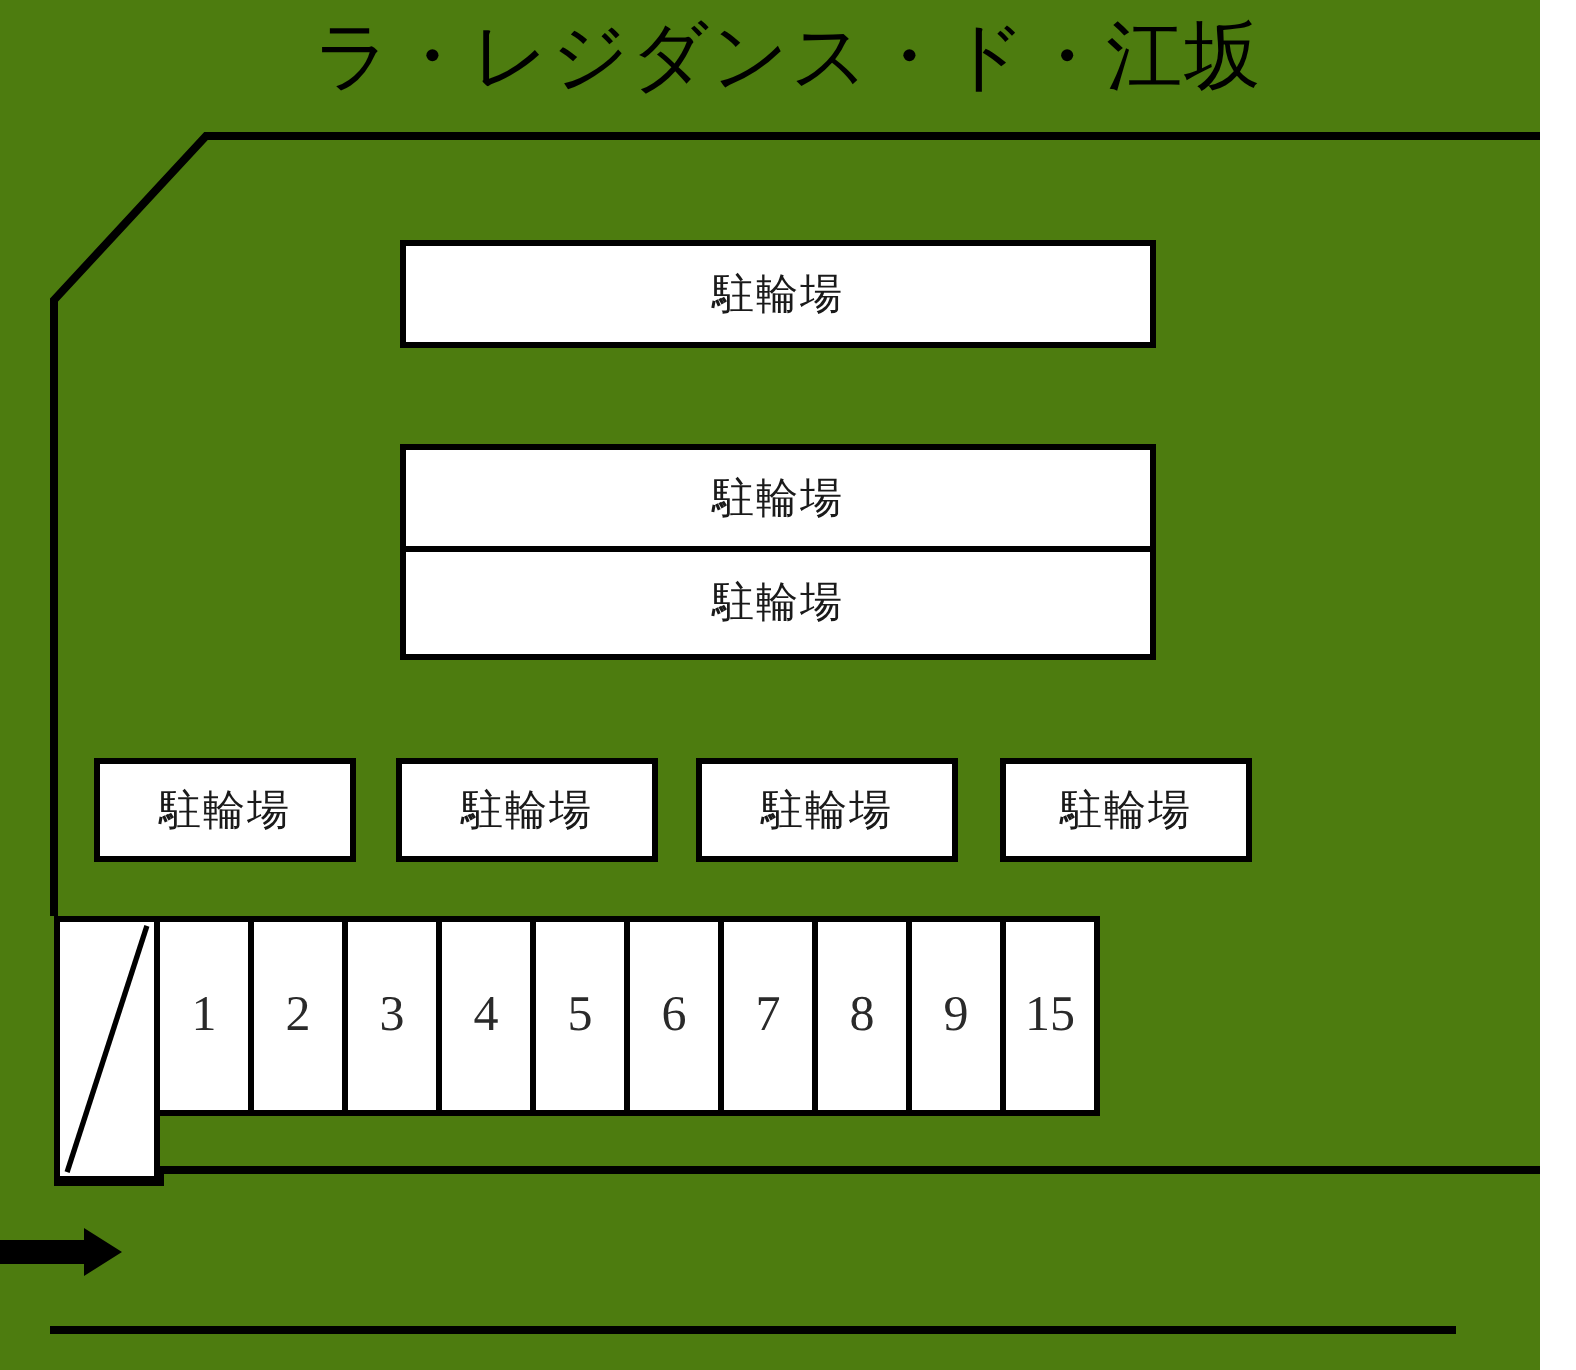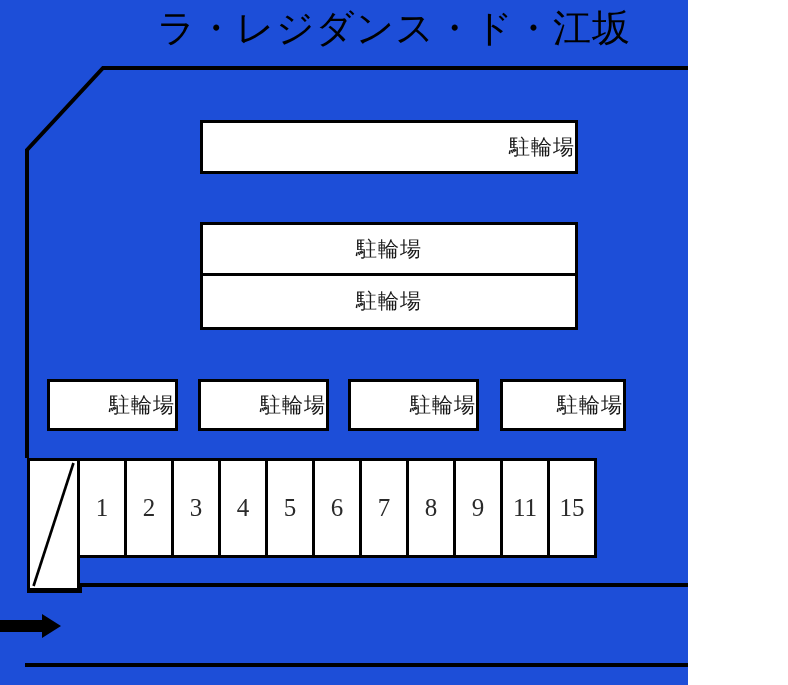--- a/index.html
+++ b/index.html
@@ -5,23 +5,23 @@
   html, body {
     margin: 0;
     padding: 0;
     background: #ffffff;
   }
   body {
     font-family: "Liberation Serif", "DejaVu Serif", serif;
   }
   #page {
     position: relative;
-    width: 688px;
+    width: 770px;
     height: 685px;
-    background: #1d4ed8;
+    background: #4d7c0f;
     overflow: hidden;
   }
 
   
   #site-title {
     position: absolute;
     left: 0;
     top: 2px;
     width: 788px;
     text-align: center;
@@ -44,21 +44,21 @@
   }
 
   
   .box {
     position: absolute;
     box-sizing: border-box;
     border: 3px solid #000000;
     background: #ffffff;
     display: flex;
     align-items: center;
-    justify-content: flex-end;
+    justify-content: center;
     color: #1a1a1a;
     font-family: "DejaVu Sans", "Liberation Sans", sans-serif;
   }
   .box .box-label {
     font-size: 21px;
     letter-spacing: 1px;
     line-height: 1;
   }
 
   
@@ -205,23 +205,20 @@
     <div class="stall">
         <span>7</span>
       </div>
     <div class="stall">
         <span>8</span>
       </div>
     <div class="stall">
         <span>9</span>
       </div>
     <div class="stall">
-        <span>11</span>
-      </div>
-    <div class="stall">
         <span>15</span>
       </div>
   </div>
 
   <svg id="entry-arrow" viewBox="0 0 62 28">
     <polygon points="0,8 42,8 42,2 61,14 42,26 42,20 0,20" fill="#000000"></polygon>
   </svg>
 
   <div id="street-line"></div>
 

